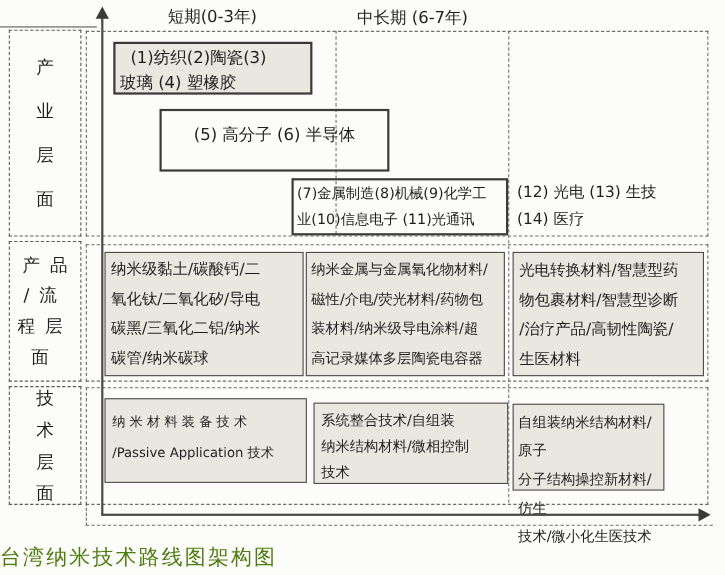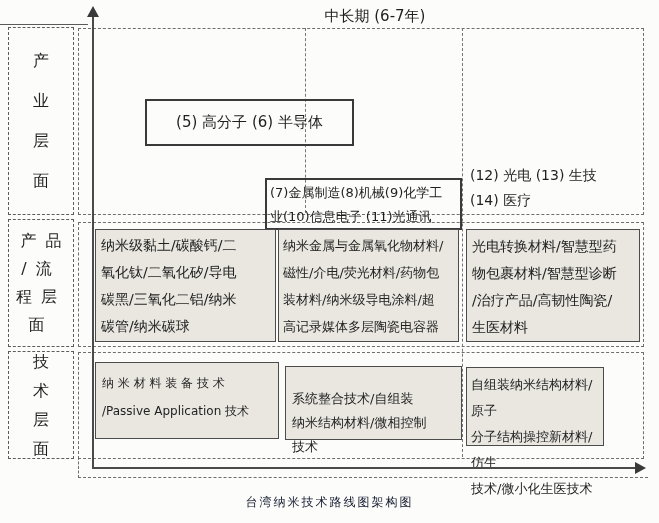--- a/index.html
+++ b/index.html
@@ -29,28 +29,29 @@
     border-left:6px solid transparent;border-right:6px solid transparent;
     border-bottom:11px solid #3a3a3a;
   }
   .arrow-right{
     position:absolute;width:0;height:0;z-index:5;
     border-top:6px solid transparent;border-bottom:6px solid transparent;
     border-left:11px solid #3a3a3a;
   }
   .dashL-v{position:absolute;width:0;border-left:1px dashed #6e6e6e;z-index:1;}
   .dashL-h{position:absolute;height:0;border-top:1px dashed #6e6e6e;z-index:1;}
-  .caption{position:absolute;left:0;top:494px;width:100%;text-align:center;
-    font-size:12px;letter-spacing:2px;color:#0f172a;}
+  .caption{position:absolute;left:0;top:494px;width:100%;text-align:left;
+    font-size:19px;letter-spacing:2px;color:#4d7c0f;}
 </style>
 </head>
 <body>
 
 <div class="page">
 
+  <div class="hdr" style="left:118px;top:6px;">短期(0-3年)</div>
   <div class="hdr" style="left:300px;top:7px;">中长期 (6-7年)</div>
 
   <div class="labelcell lc1" style="left:8px;top:27px;width:64px;height:186px;">产
 业
 层
 面</div>
   <div class="labelcell lc2" style="left:8px;top:219px;width:64px;height:126px;">产品
 /流
 程层
 面</div>
@@ -67,42 +68,44 @@
   <div class="vdiv" style="left:462px;top:28px;height:429px;"></div>
 
   <div class="seg" style="left:0;top:24px;width:88px;height:1px;"></div>
   <div class="axis-v" style="left:92px;top:16px;height:452px;"></div>
   <div class="arrow-up" style="left:87px;top:6px;"></div>
   <div class="axis-h" style="left:92px;top:467px;width:546px;"></div>
   <div class="arrow-right" style="left:635px;top:462px;"></div>
   <div class="dashL-v" style="left:78px;top:457px;height:21px;"></div>
   <div class="dashL-h" style="left:78px;top:477px;width:570px;"></div>
 
-  <div class="box bordered" style="left:145px;top:99px;width:209px;height:47px;font-size:15px;line-height:43px;text-align:center;">(5) 高分子 (6) 半导体</div>
-  <div class="box bordered" style="left:265px;top:162px;width:197px;height:52px;font-size:13px;line-height:24px;padding:1px 3px;margin-top:16px;">(7)金属制造(8)机械(9)化学工
+  <div class="box bordered shade" style="left:103px;top:38px;width:181px;height:48px;font-size:15px;line-height:23px;padding:1px 4px;">  (1)纺织(2)陶瓷(3)
+玻璃 (4) 塑橡胶</div>
+  <div class="box bordered" style="left:145px;top:99px;width:209px;height:57px;font-size:15px;line-height:43px;text-align:center;">(5) 高分子 (6) 半导体</div>
+  <div class="box bordered" style="left:265px;top:162px;width:197px;height:52px;font-size:13px;line-height:24px;padding:1px 3px;">(7)金属制造(8)机械(9)化学工
 业(10)信息电子 (11)光通讯</div>
   <div class="box" style="left:470px;top:163px;width:170px;height:52px;font-size:14px;line-height:25px;">(12) 光电 (13) 生技
 (14) 医疗</div>
 
   <div class="box thinborder shade" style="left:95px;top:229px;width:181px;height:113px;font-size:14px;line-height:27px;padding:2px 5px;">纳米级黏土/碳酸钙/二
 氧化钛/二氧化矽/导电
 碳黑/三氧化二铝/纳米
 碳管/纳米碳球</div>
   <div class="box thinborder shade" style="left:278px;top:229px;width:181px;height:113px;font-size:13px;line-height:27px;padding:2px 4px;">纳米金属与金属氧化物材料/
 磁性/介电/荧光材料/药物包
 装材料/纳米级导电涂料/超
 高记录媒体多层陶瓷电容器</div>
   <div class="box thinborder shade" style="left:466px;top:229px;width:174px;height:113px;font-size:14px;line-height:27px;padding:3px 5px;">光电转换材料/智慧型药
 物包裹材料/智慧型诊断
 /治疗产品/高韧性陶瓷/
 生医材料</div>
 
   <div class="box thinborder shade" style="left:95px;top:362px;width:184px;height:77px;font-size:12px;line-height:28px;padding:6px 6px;">纳 米 材 料 装 备 技 术
 /Passive Application 技术</div>
-  <div class="box thinborder shade" style="left:285px;top:366px;width:177px;height:74px;font-size:13px;line-height:24px;padding:20px 6px;">系统整合技术/自组装
+  <div class="box thinborder shade" style="left:285px;top:366px;width:177px;height:74px;font-size:13px;line-height:24px;padding:4px 6px;">系统整合技术/自组装
 纳米结构材料/微相控制
 技术</div>
   <div class="box thinborder shade" style="left:466px;top:367px;width:138px;height:79px;font-size:13px;line-height:26px;padding:4px 4px;">自组装纳米结构材料/原子
 分子结构操控新材料/仿生
 技术/微小化生医技术</div>
 
   <div class="caption">台湾纳米技术路线图架构图</div>
 
 </div>
 

